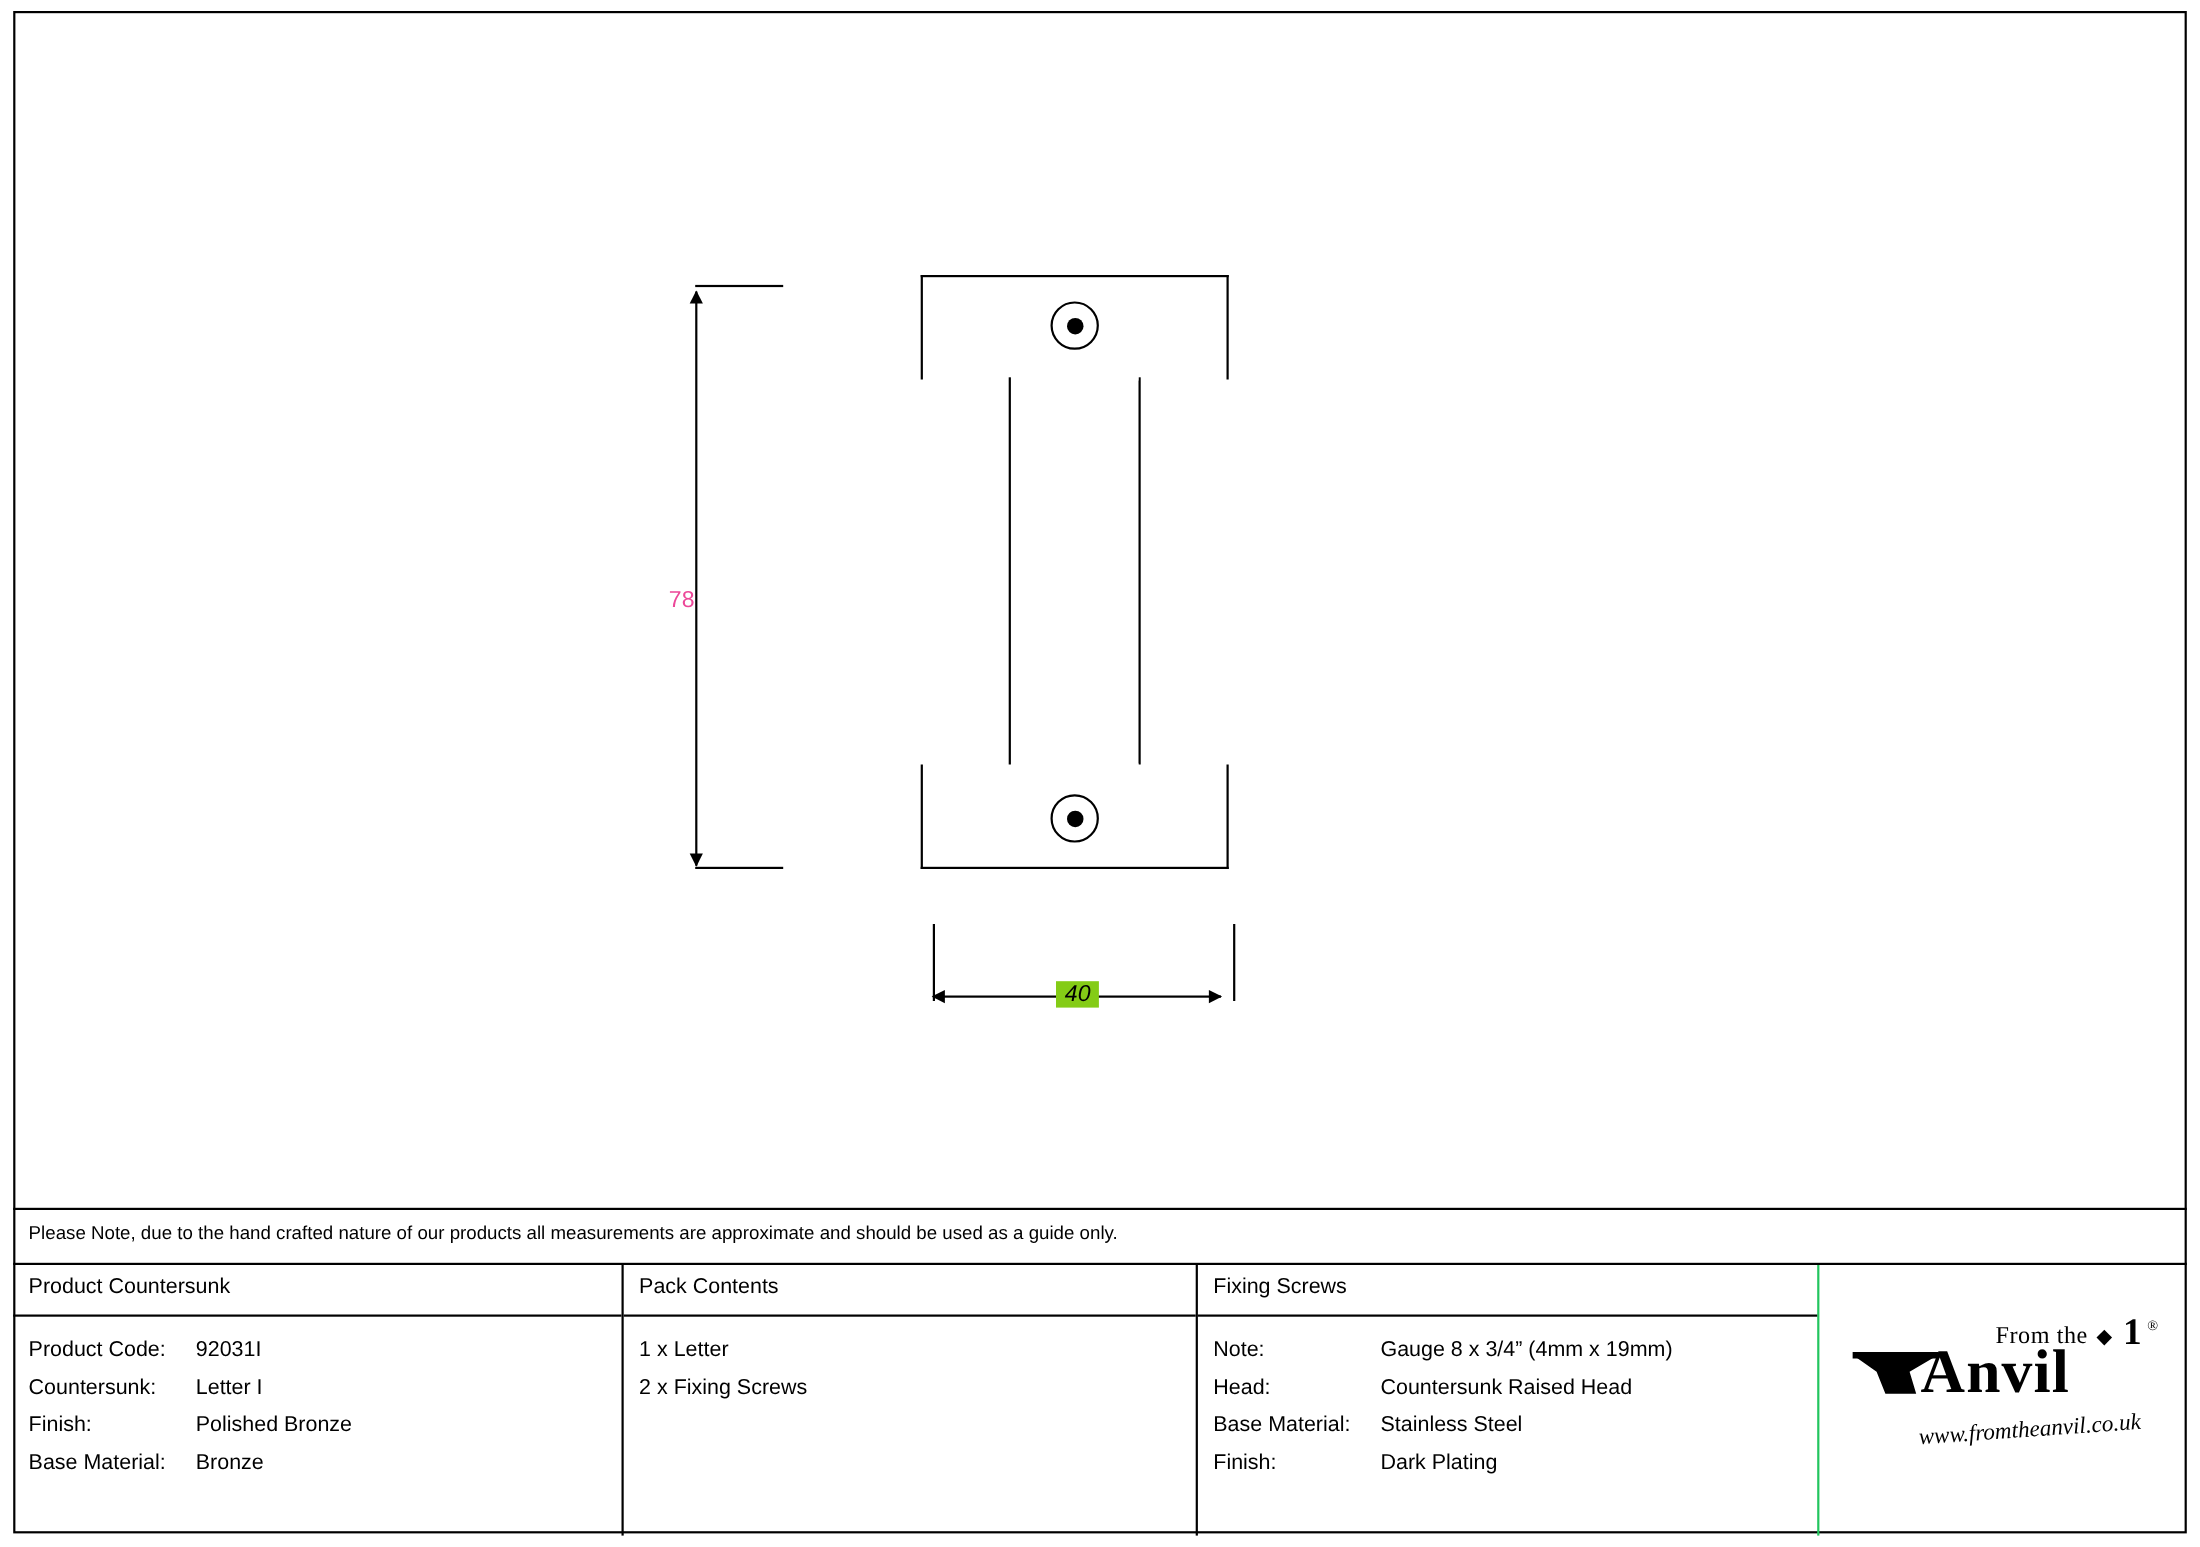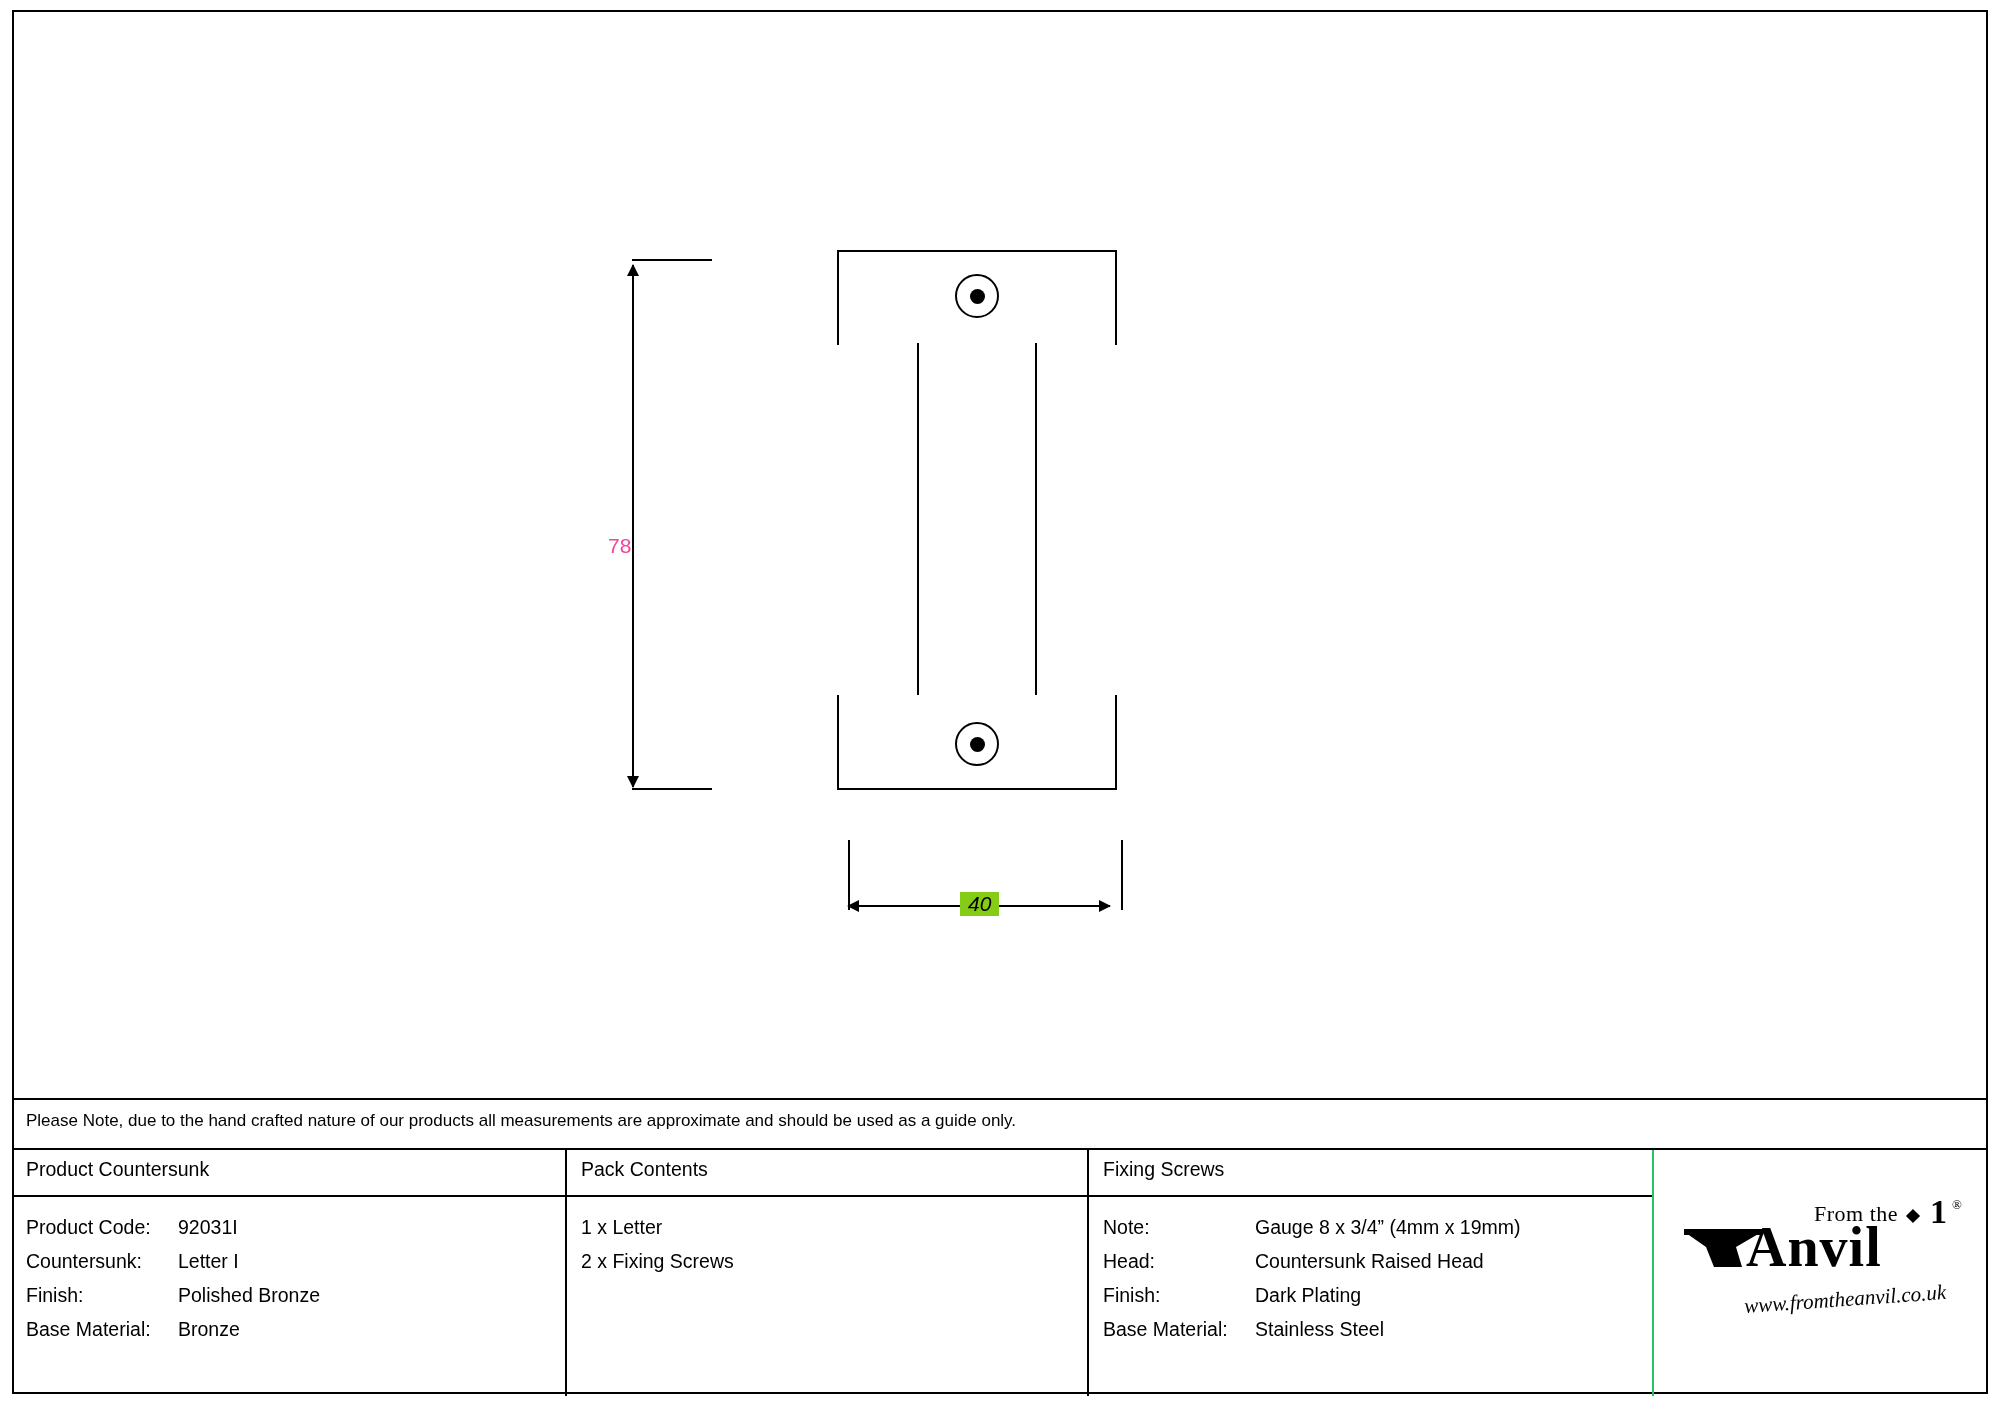--- a/index.html
+++ b/index.html
@@ -390,24 +390,24 @@
       <div class="col-header">Fixing Screws</div>
       <div class="col-headrule"></div>
       <div class="kv-list">
         <span class="kv-row">
           <span class="kv-key">Note:</span><span class="kv-val">Gauge 8 x 3/4” (4mm x 19mm)</span>
         </span>
         <span class="kv-row">
           <span class="kv-key">Head:</span><span class="kv-val">Countersunk Raised Head</span>
         </span>
         <span class="kv-row">
+          <span class="kv-key">Base Material:</span><span class="kv-val">Stainless Steel</span>
+        </span>
+        <span class="kv-row">
           <span class="kv-key">Finish:</span><span class="kv-val">Dark Plating</span>
-        </span>
-        <span class="kv-row">
-          <span class="kv-key">Base Material:</span><span class="kv-val">Stainless Steel</span>
         </span>
       </div>
     </div>
 
     <div class="col col-4"></div>
   </div>
 
   <div class="logo">
     <div class="logo-fromthe">From the</div>
     <div class="logo-diamond"></div>

